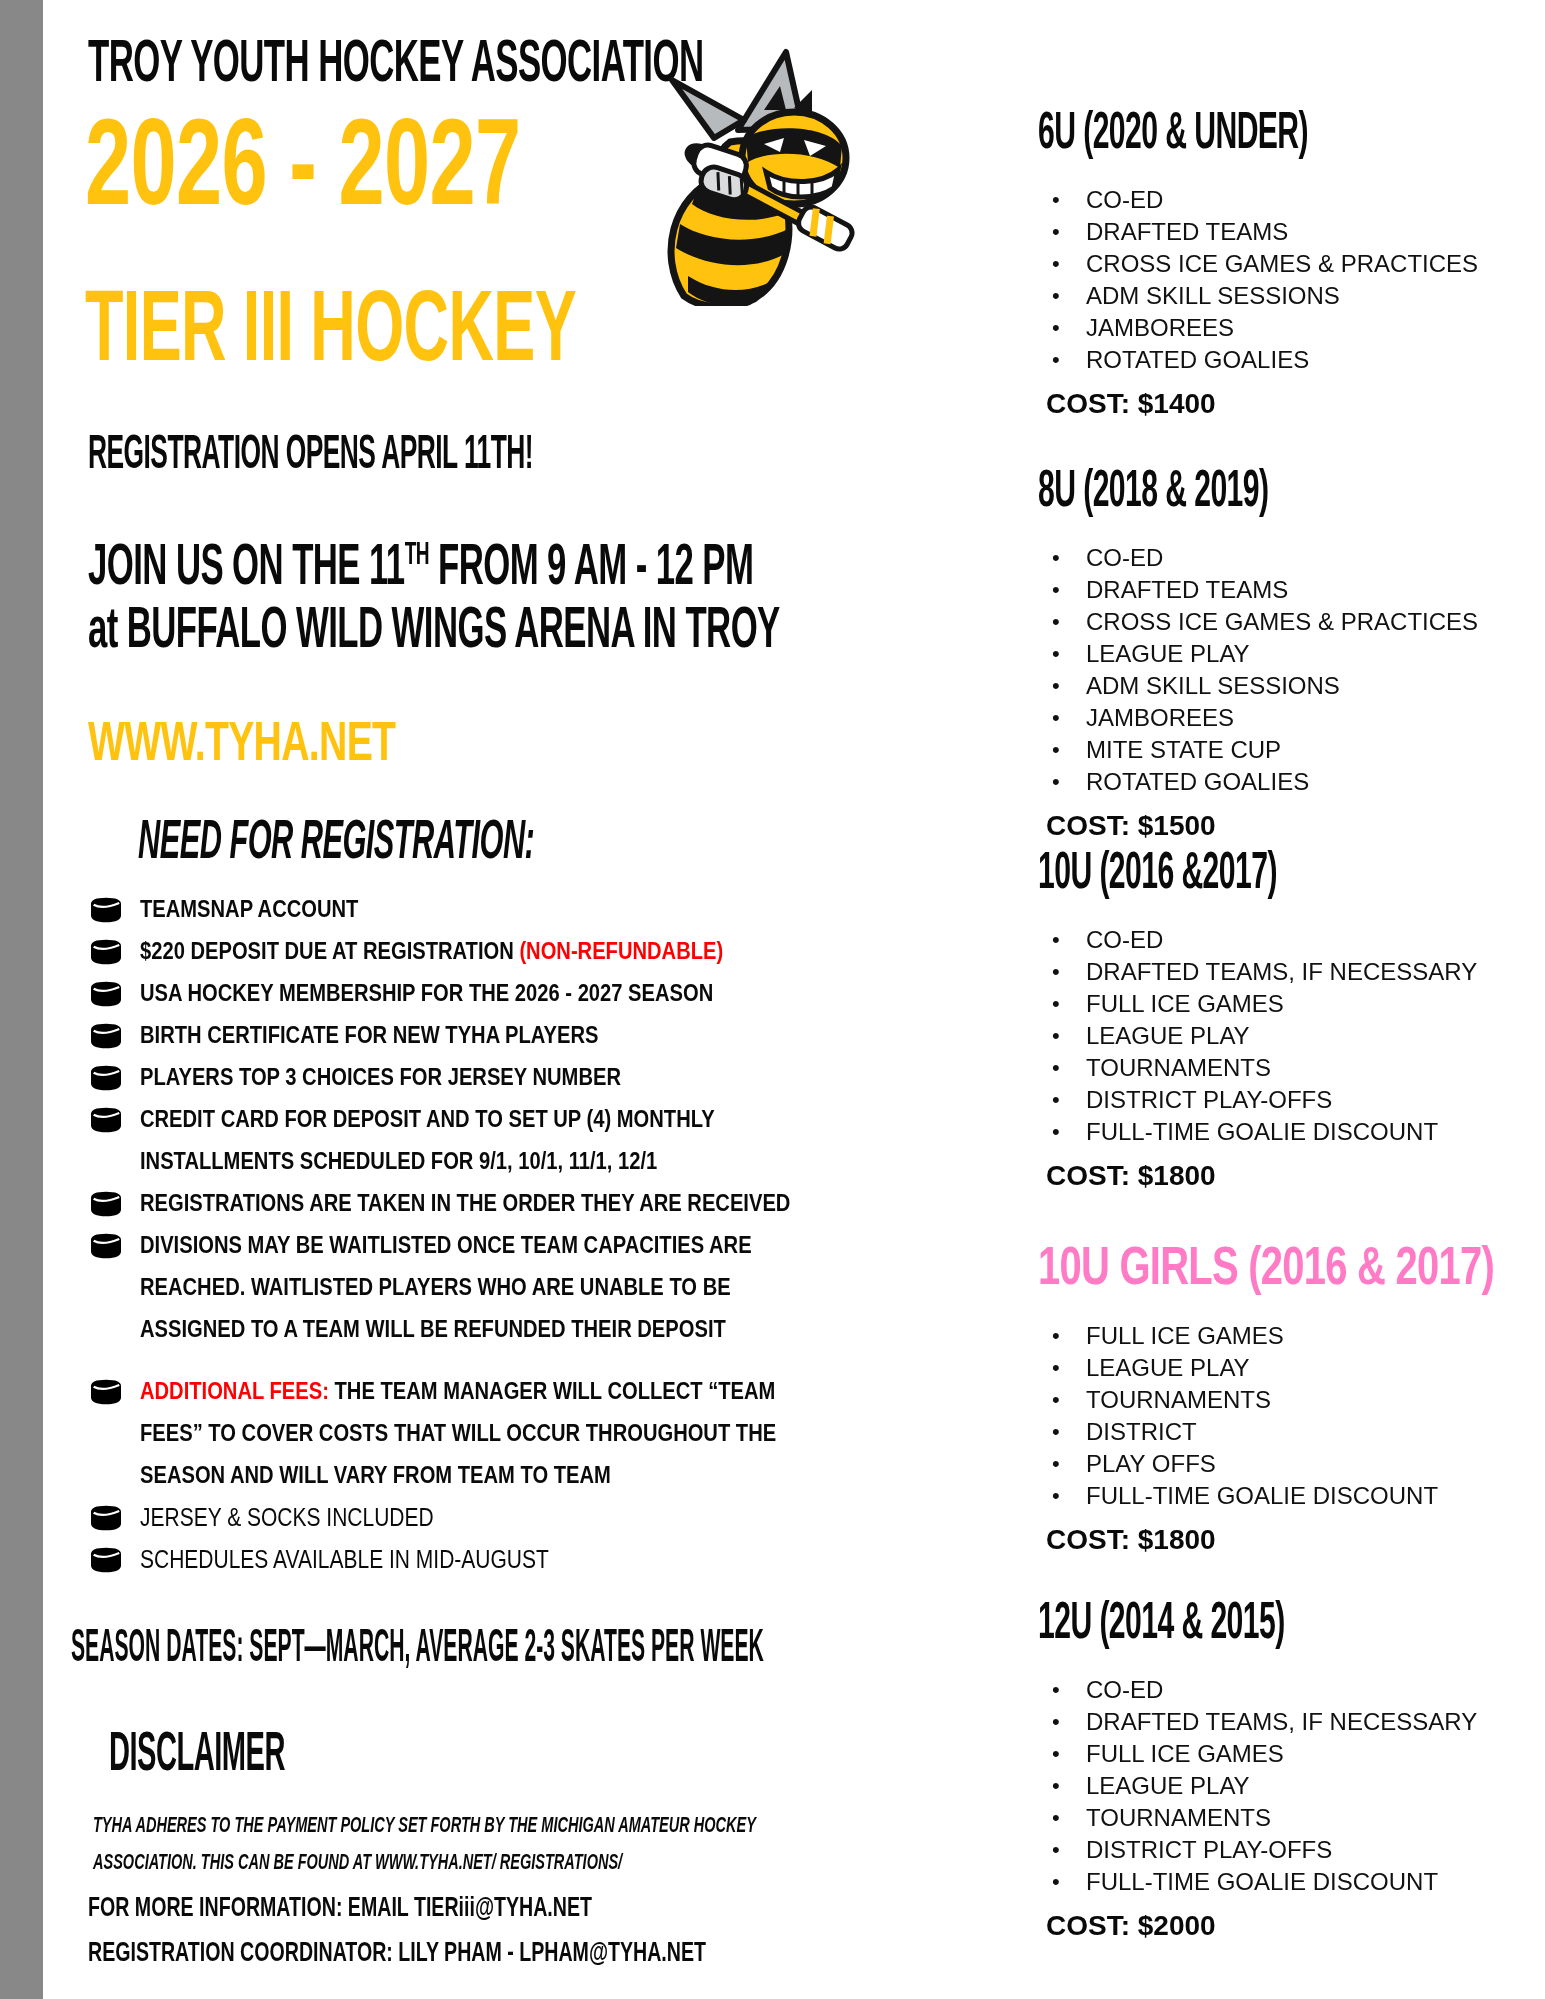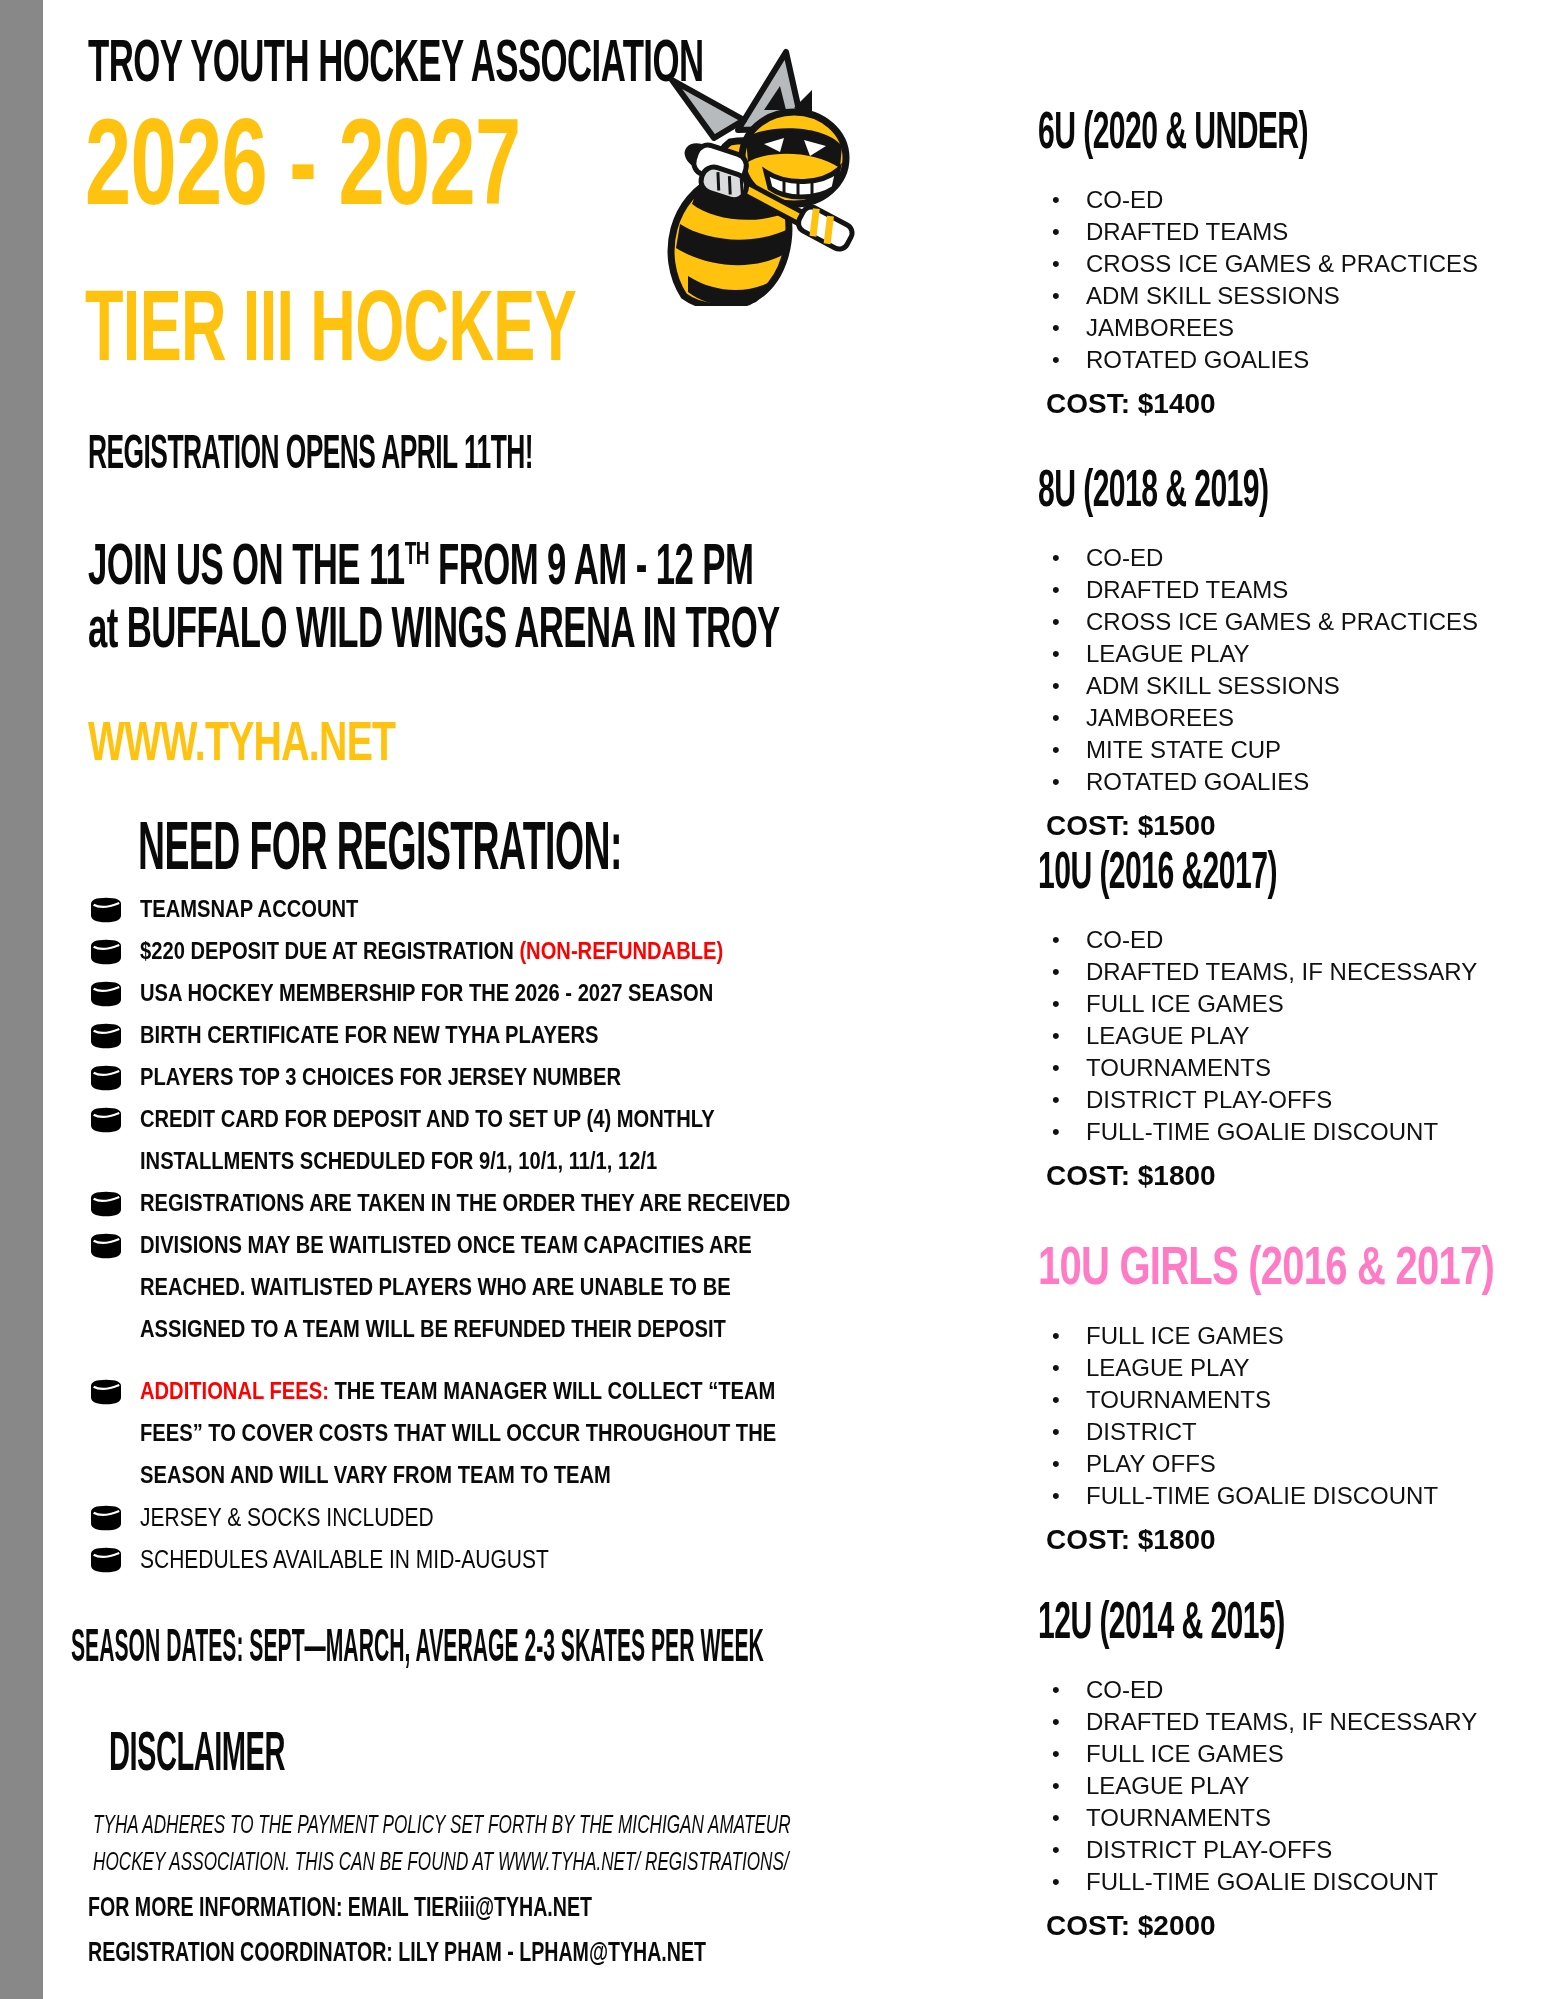--- a/index.html
+++ b/index.html
@@ -16,38 +16,38 @@
   .years .cond{transform:scaleX(0.68);}
   .program{left:42px;top:268px;font-size:100px;color:var(--gold);}
   .program .cond{transform:scaleX(0.63);}
   .reg-opens{left:45px;top:424px;font-size:48px;}
   .reg-opens .cond{transform:scaleX(0.55);}
   .join{left:45px;top:532px;font-size:58px;line-height:63px;}
   .join .cond{transform:scaleX(0.60);}
   .join sup{font-size:55%;vertical-align:super;}
   .www{left:45px;top:708px;font-size:56px;color:var(--gold);}
   .www .cond{transform:scaleX(0.70);}
-  .need{left:95px;top:806px;font-size:68px;}
+  .need{left:95px;top:806px;font-size:56px;font-style:italic;}
   .need .cond{transform:scaleX(0.55);}
 
   
   .reg-list{left:45px;top:888px;width:760px;list-style:none;}
   .reg-item{position:relative;padding-left:52px;}
   .reg-item.gap{margin-top:20px;}
   .reg-text{display:inline-block;width:830px;transform:scaleX(0.84);transform-origin:0 0;
             font-weight:bold;font-size:24px;line-height:42px;}
   .reg-item.light .reg-text{font-weight:400;font-size:25px;}
   .red{color:var(--red);}
   .puck{position:absolute;left:0;top:7px;}
 
   .season-dates{left:28px;top:1618px;font-size:46px;}
   .season-dates .cond{transform:scaleX(0.46);letter-spacing:0;}
   .disclaimer-h{left:66px;top:1718px;font-size:56px;}
   .disclaimer-h .cond{transform:scaleX(0.52);}
-  .disc-text{left:50px;top:1806px;font-size:26px;font-weight:normal;font-style:italic;}
+  .disc-text{left:50px;top:1806px;font-size:22px;font-weight:bold;font-style:italic;}
   .disc-text .inner{display:inline-block;width:1150px;transform:scaleX(0.66);transform-origin:0 0;line-height:37px;}
   .info-line{left:45px;top:1890px;font-size:28px;font-weight:bold;}
   .coord-line{left:45px;top:1935px;font-size:28px;font-weight:bold;}
   .info-line .inner,.coord-line .inner{display:inline-block;width:1000px;transform:scaleX(0.70);transform-origin:0 0;line-height:34px;white-space:nowrap;}
 
   
   .division{position:absolute;left:995px;width:560px;}
   .div-head{font-size:52px;}
   .div-head .cond{transform:scaleX(0.58);}
   .division.girls .div-head{font-size:54px;color:var(--pink);}

